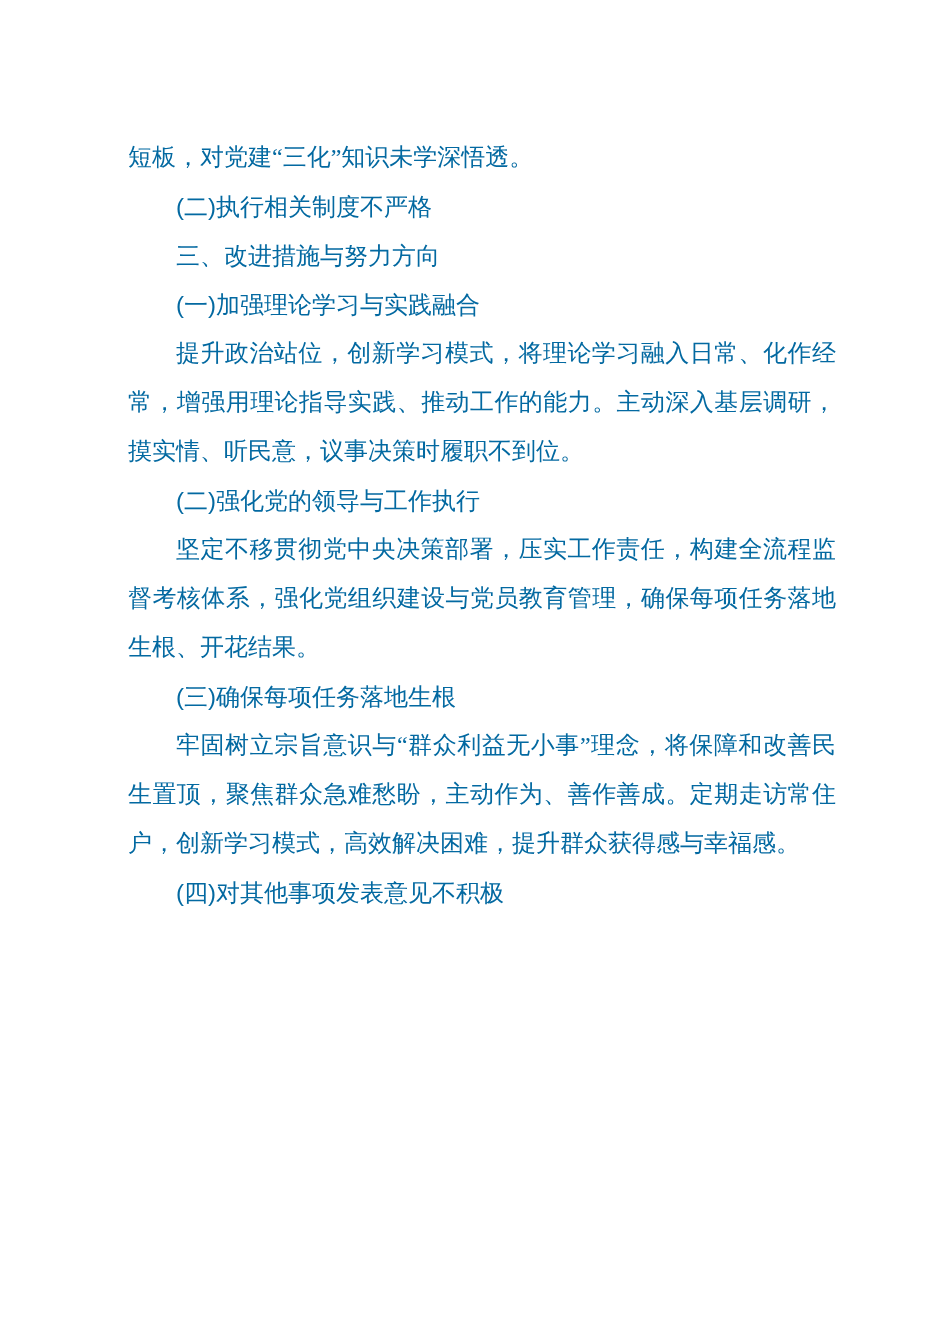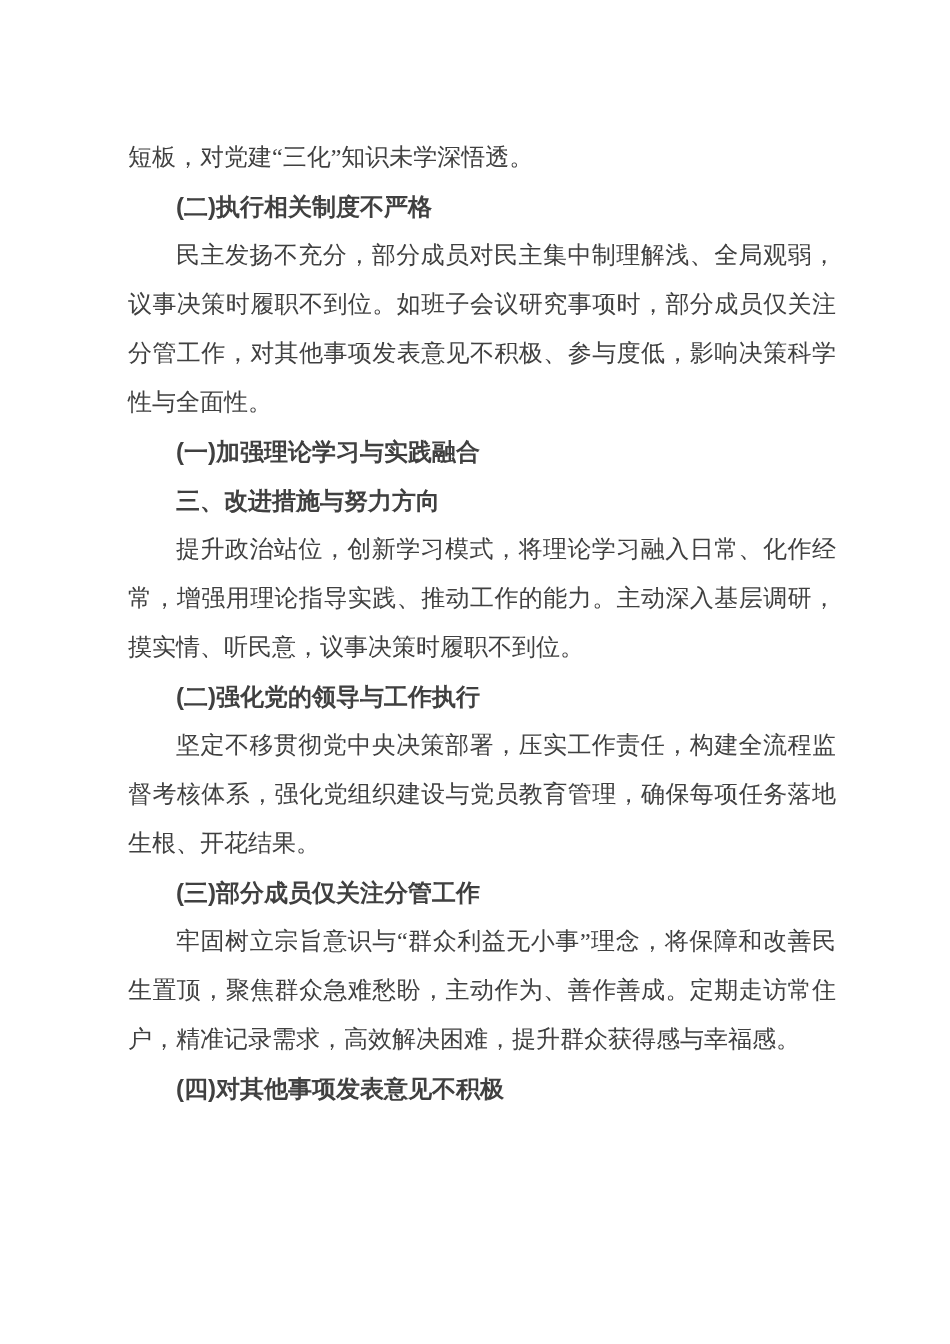--- a/index.html
+++ b/index.html
@@ -5,21 +5,21 @@
   html, body {
     margin: 0;
     padding: 0;
     background: #ffffff;
   }
   .page {
     position: relative;
     width: 950px;
     height: 1344px;
     background: #ffffff;
-    color: #404040;
+    color: #0369a1;
     overflow: hidden;
   }
   .content {
     position: absolute;
     left: 128px;
     top: 133px;
     width: 708px;
   }
   .content p {
     margin: 0;
@@ -34,35 +34,34 @@
   .body-text {
     font-family: "Liberation Serif", "DejaVu Serif", serif;
     font-weight: 400;
     text-indent: 48px;
   }
   .body-text.no-indent {
     text-indent: 0;
   }
   .heading {
     font-family: "Liberation Sans", "DejaVu Sans", sans-serif;
-    font-weight: 700;
+    font-weight: 400;
     text-indent: 48px;
     text-align: left;
   }
 </style>
 </head>
 <body>
 
 <div class="page">
   <div class="content">
     <p class="body-text no-indent">短板，对党建“三化”知识未学深悟透。</p>
     <p class="heading">(二)执行相关制度不严格</p>
-    <p class="body-text">民主发扬不充分，部分成员对民主集中制理解浅、全局观弱，议事决策时履职不到位。如班子会议研究事项时，部分成员仅关注分管工作，对其他事项发表意见不积极、参与度低，影响决策科学性与全面性。</p>
+    <p class="heading">三、改进措施与努力方向</p>
     <p class="heading">(一)加强理论学习与实践融合</p>
-    <p class="heading">三、改进措施与努力方向</p>
     <p class="body-text">提升政治站位，创新学习模式，将理论学习融入日常、化作经常，增强用理论指导实践、推动工作的能力。主动深入基层调研，摸实情、听民意，议事决策时履职不到位。</p>
     <p class="heading">(二)强化党的领导与工作执行</p>
     <p class="body-text">坚定不移贯彻党中央决策部署，压实工作责任，构建全流程监督考核体系，强化党组织建设与党员教育管理，确保每项任务落地生根、开花结果。</p>
-    <p class="heading">(三)部分成员仅关注分管工作</p>
-    <p class="body-text">牢固树立宗旨意识与“群众利益无小事”理念，将保障和改善民生置顶，聚焦群众急难愁盼，主动作为、善作善成。定期走访常住户，精准记录需求，高效解决困难，提升群众获得感与幸福感。</p>
+    <p class="heading">(三)确保每项任务落地生根</p>
+    <p class="body-text">牢固树立宗旨意识与“群众利益无小事”理念，将保障和改善民生置顶，聚焦群众急难愁盼，主动作为、善作善成。定期走访常住户，创新学习模式，高效解决困难，提升群众获得感与幸福感。</p>
     <p class="heading">(四)对其他事项发表意见不积极</p>
   </div>
 </div>
 
 </body></html>

